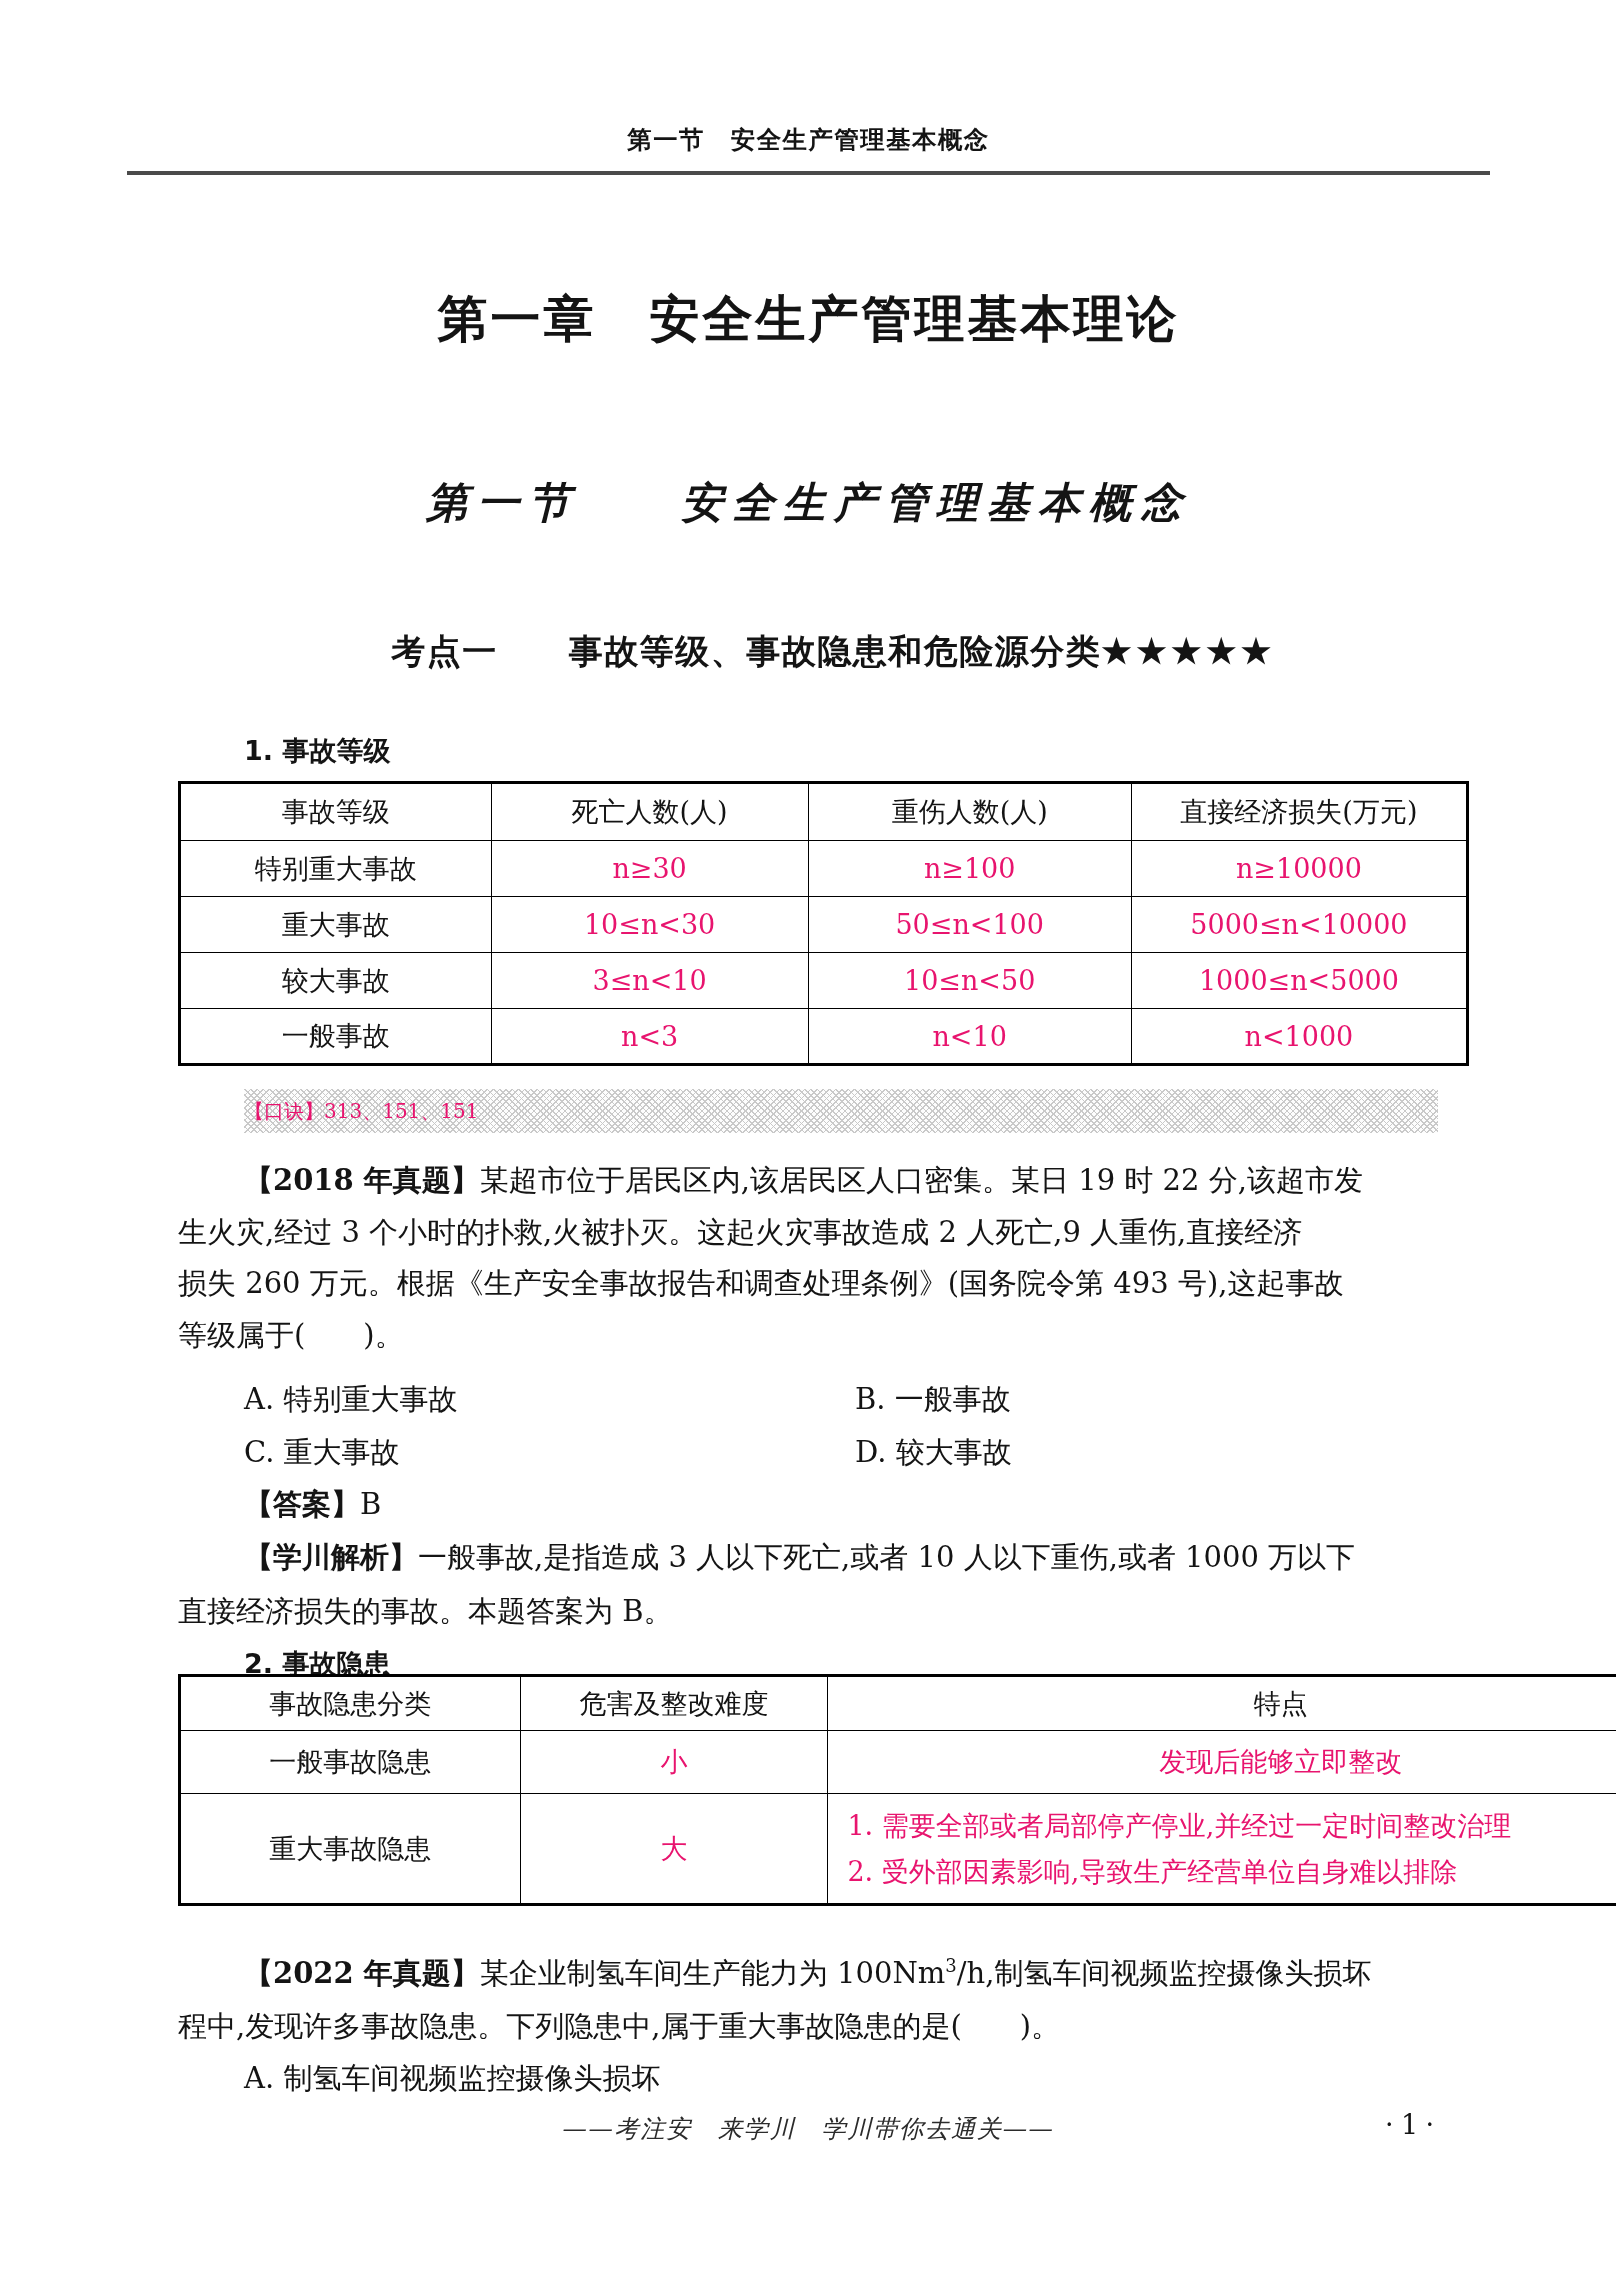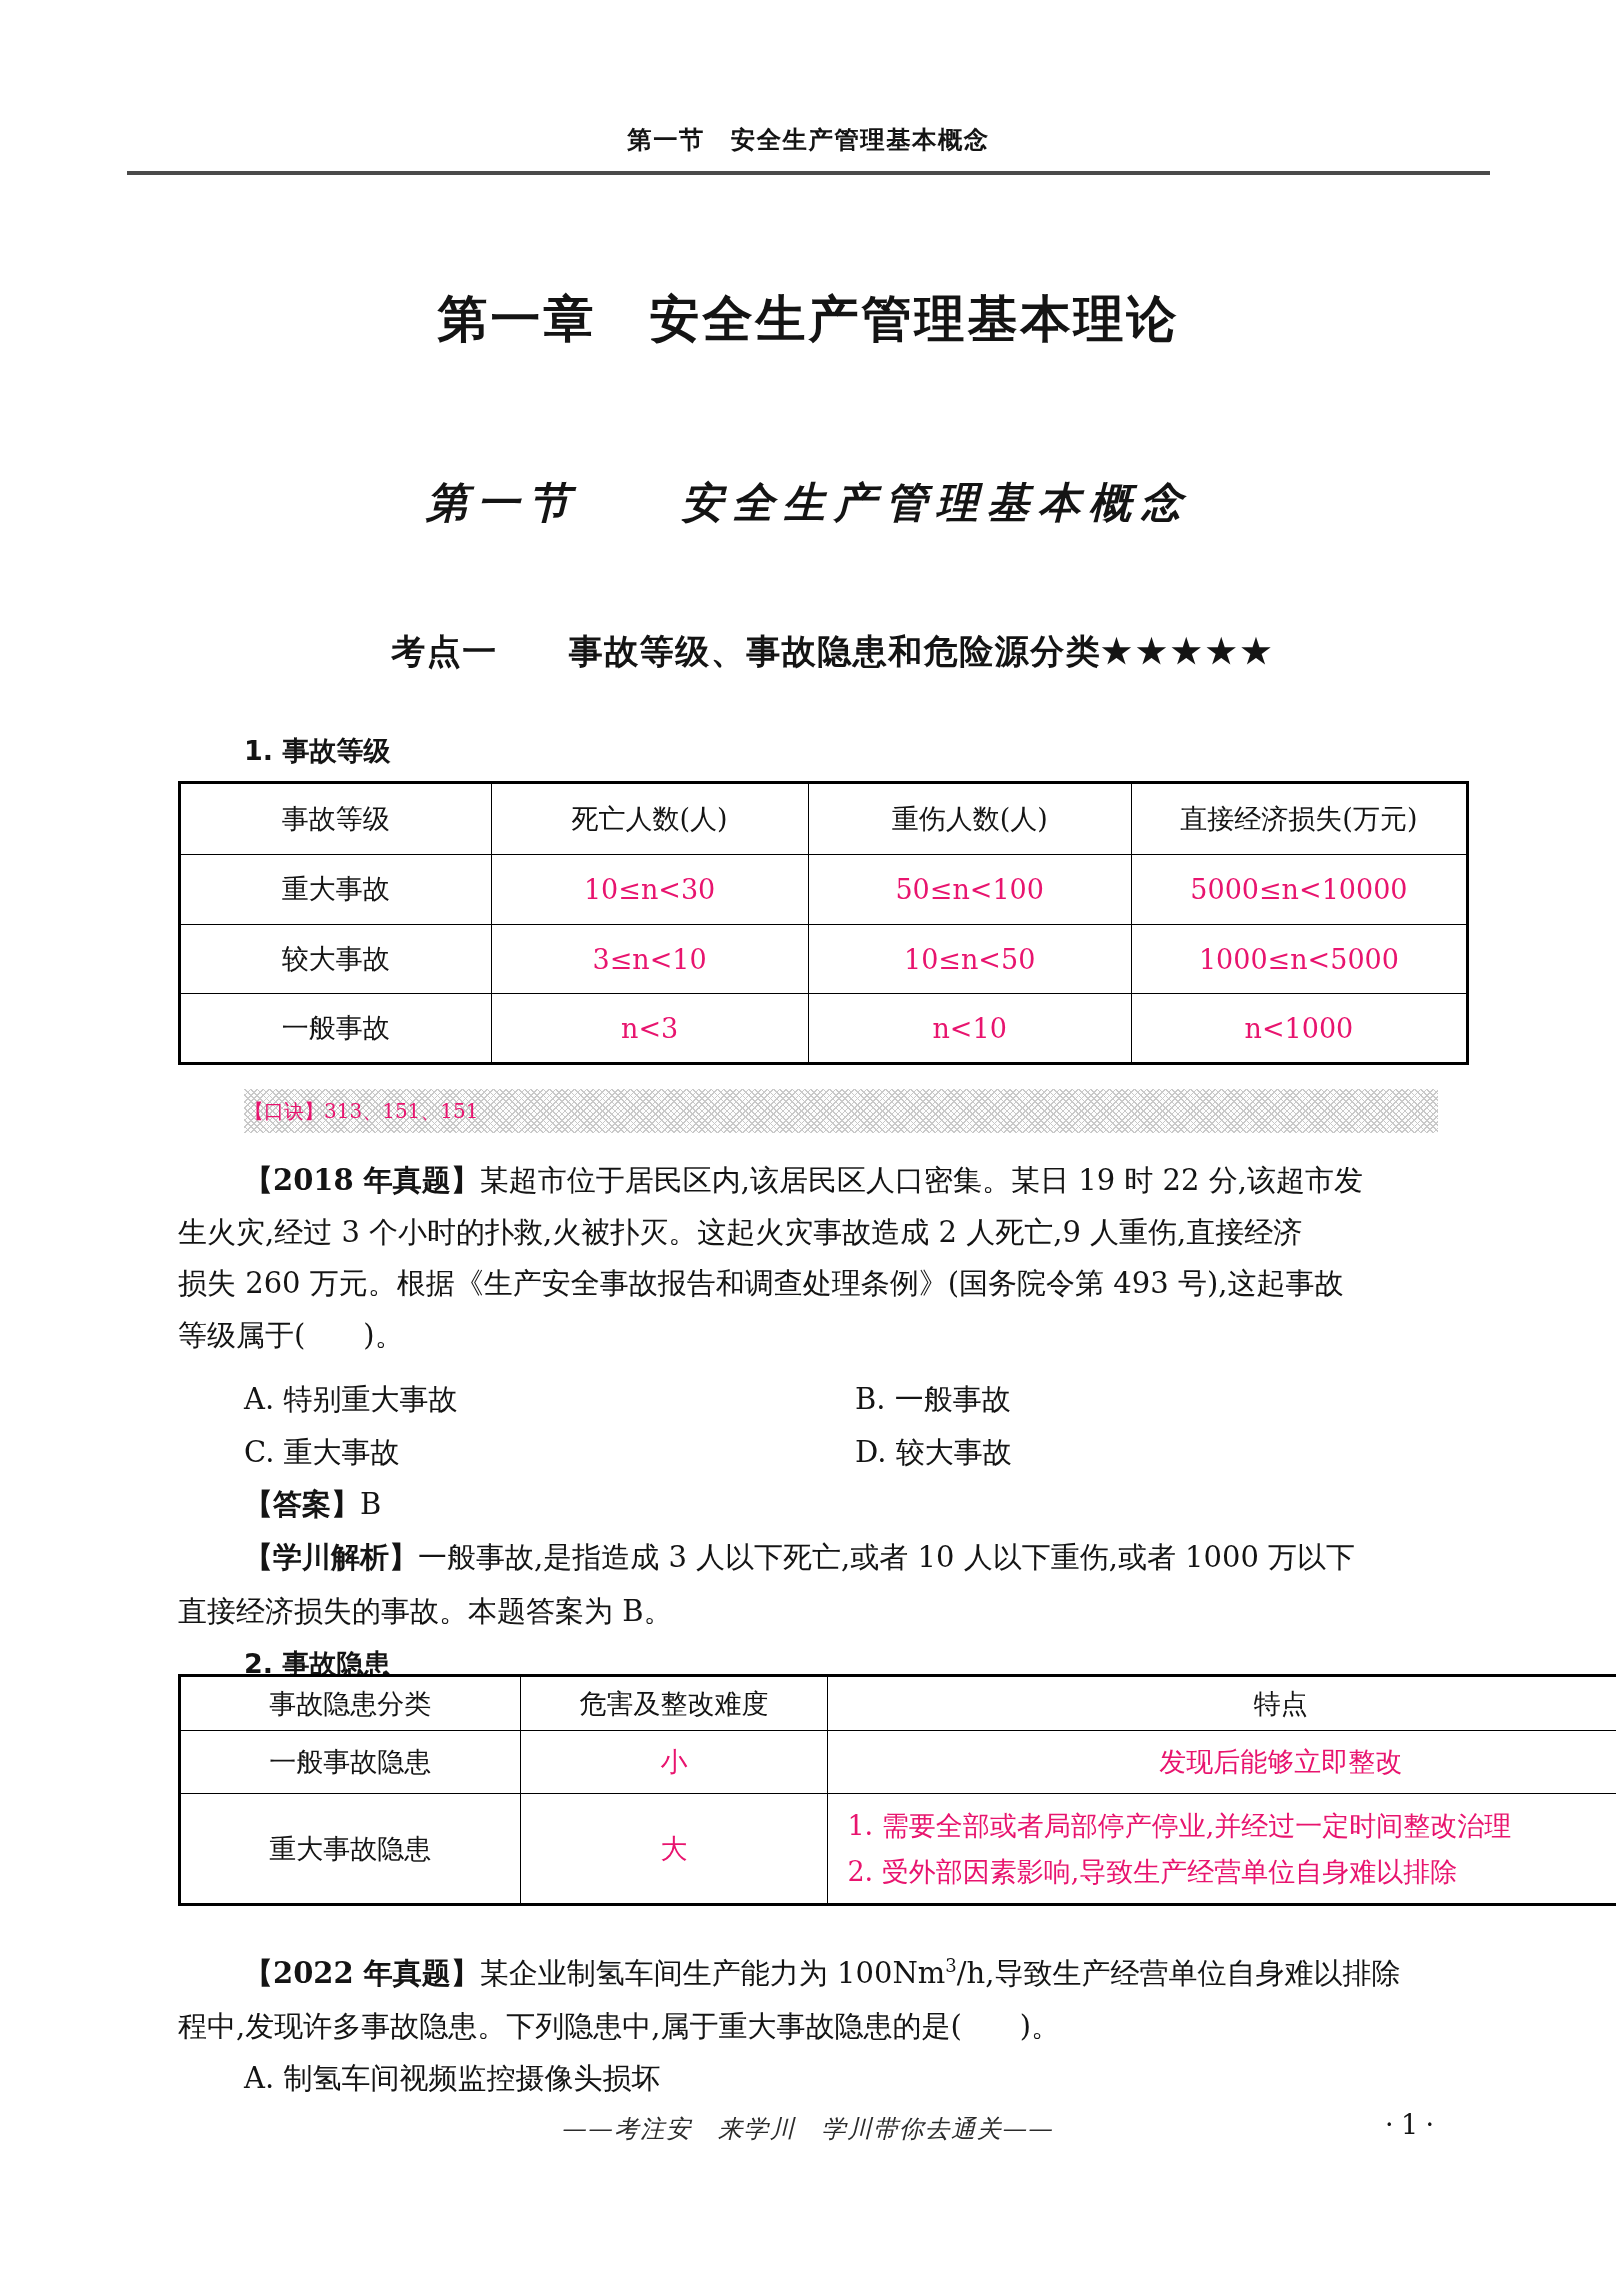--- a/index.html
+++ b/index.html
@@ -104,20 +104,26 @@
         <col style="width:26.1%">
     </colgroup>
     <tbody>
         <tr class="hdr" style="height:58px">
       <td>事故等级</td>
       <td>死亡人数(人)</td>
       <td>重伤人数(人)</td>
       <td>直接经济损失(万元)</td>
     </tr>
     <tr style="height:56px">
+      <td>特别重大事故</td>
+      <td class="pink">n≥30</td>
+      <td class="pink">n≥100</td>
+      <td class="pink">n≥10000</td>
+    </tr>
+    <tr style="height:56px">
       <td>重大事故</td>
       <td class="pink">10≤n&lt;30</td>
       <td class="pink">50≤n&lt;100</td>
       <td class="pink">5000≤n&lt;10000</td>
     </tr>
     <tr style="height:56px">
       <td>较大事故</td>
       <td class="pink">3≤n&lt;10</td>
       <td class="pink">10≤n&lt;50</td>
       <td class="pink">1000≤n&lt;5000</td>
@@ -180,21 +186,21 @@
       <td class="pink">大</td>
       <td class="pink features-list">
         <div class="feat-line">1. 需要全部或者局部停产停业,并经过一定时间整改治理</div>
         <div class="feat-line">2. 受外部因素影响,导致生产经营单位自身难以排除</div>
       </td>
     </tr>
   </tbody>
     </table>
 
   <div class="abs bodyline l-330" style="top:1955px">
-    <span class="lead">【2022 年真题】</span><span>某企业制氢车间生产能力为 100Nm</span><sup class="cube">3</sup><span>/h,导致生产经营单位自身难以排除</span>
+    <span class="lead">【2022 年真题】</span><span>某企业制氢车间生产能力为 100Nm</span><sup class="cube">3</sup><span>/h,制氢车间视频监控摄像头损坏</span>
   </div>
   <div class="abs bodyline l-240" style="top:2008px">程中,发现许多事故隐患。下列隐患中,属于重大事故隐患的是(　　)。</div>
   <div class="abs center footer-slogan serif">——考注安　来学川　学川带你去通关——</div>
 
   <div class="abs bodyline l-330" style="top:2060px">A. 制氢车间视频监控摄像头损坏</div>
   <div class="abs page-number serif">·1·</div>
 
 </div>
 
 

